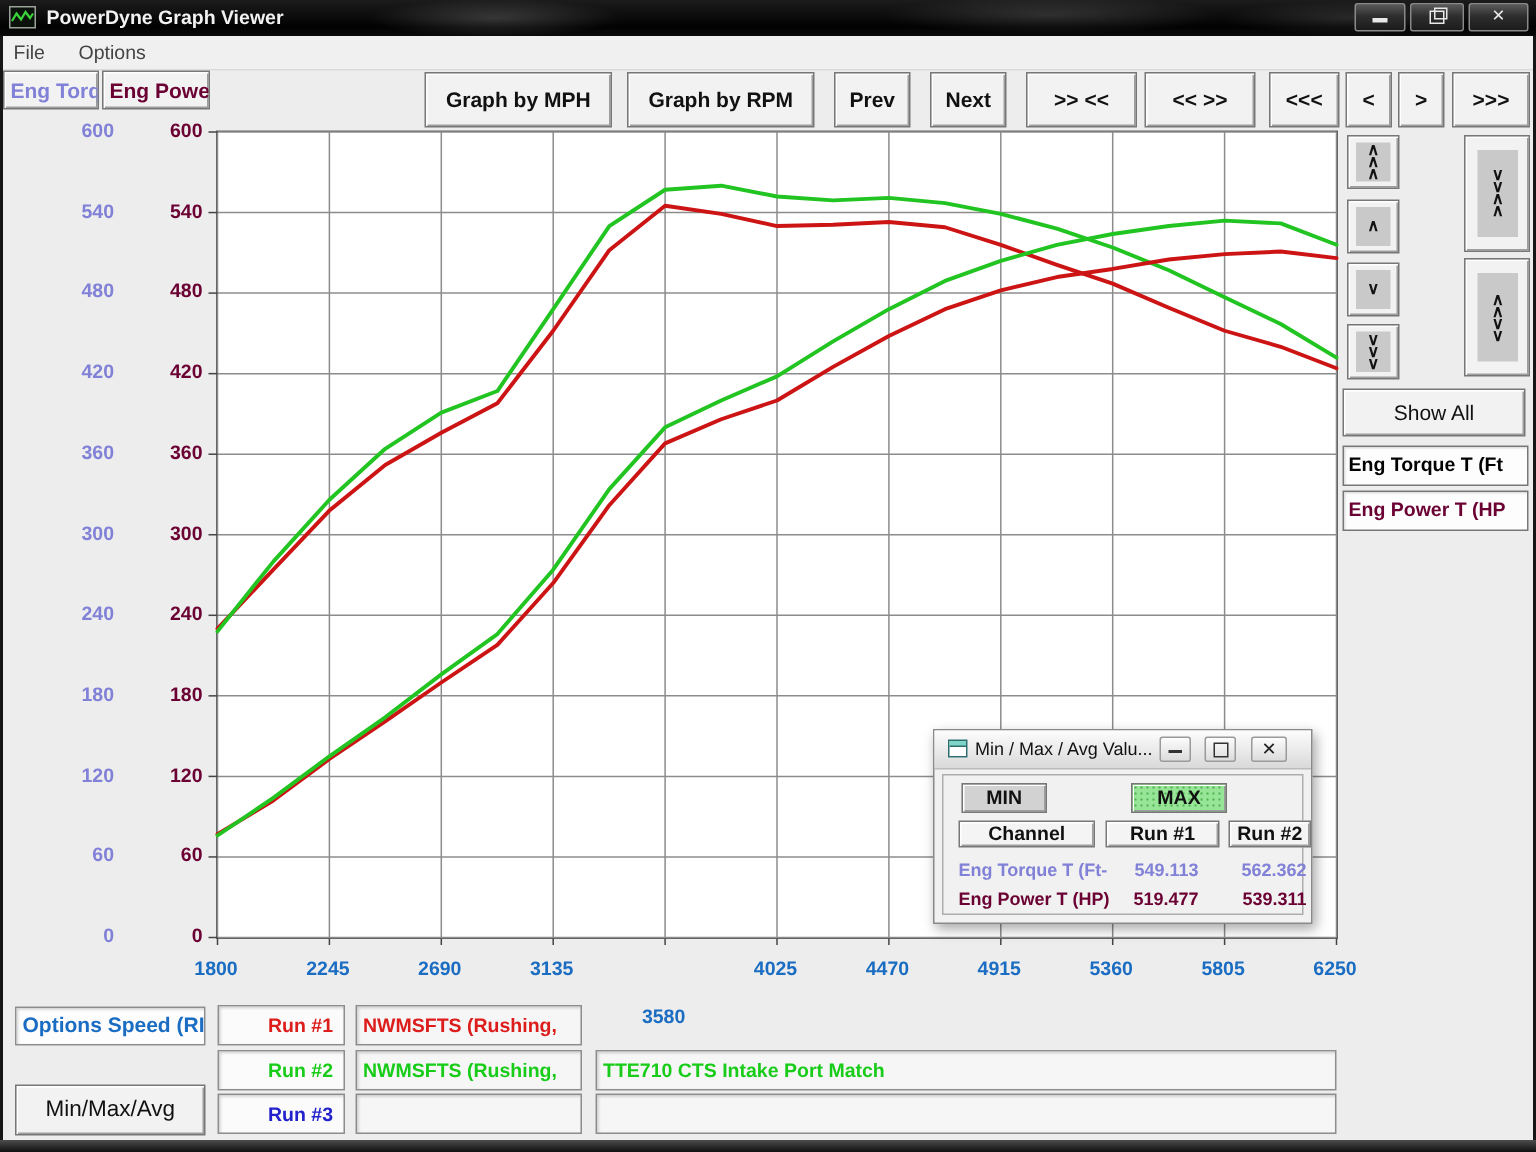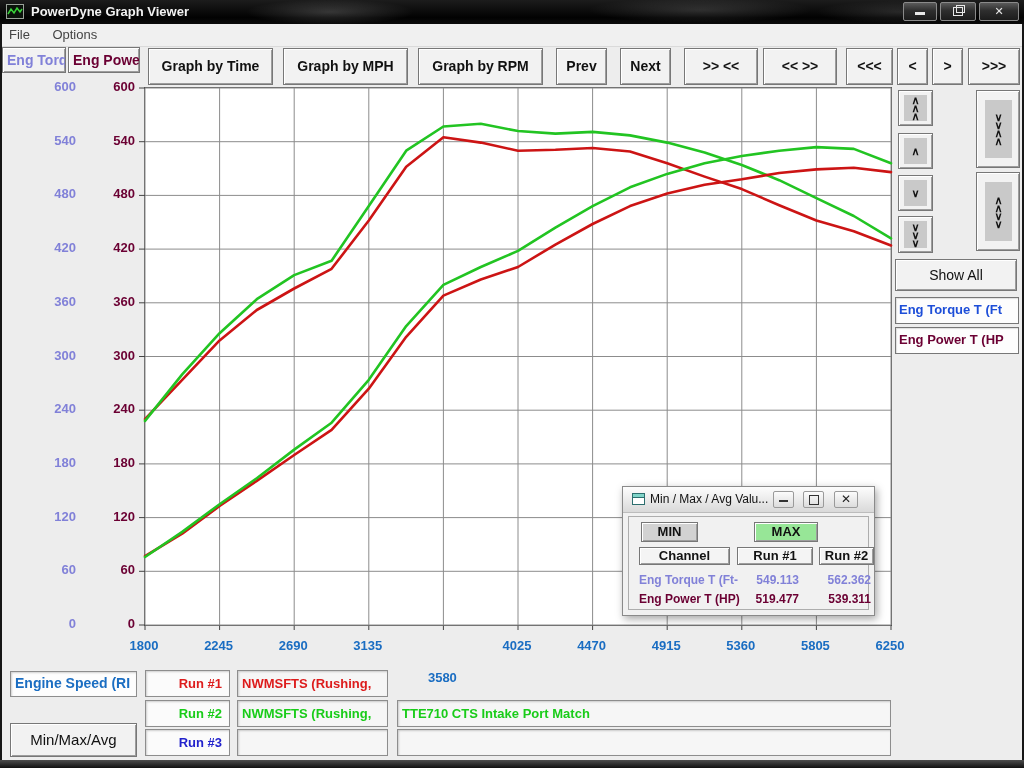--- a/index.html
+++ b/index.html
@@ -104,21 +104,20 @@
   <div class="edge edge-l"></div>
   <div class="edge edge-r"></div>
 
   <div class="btn chan-btn" style="left:2px;width:64px;">
     <span class="lbl" style="color: rgb(129, 129, 216);">Eng Torq</span>
   </div>
   <div class="btn chan-btn" style="left:68px;width:72px;">
     <span class="lbl" style="color: rgb(107, 0, 51);">Eng Powe</span>
   </div>
 
-  <div class="btn tb" style="left:148px;width:125px;">Graph by Time</div>
   <div class="btn tb" style="left:283px;width:125px;">Graph by MPH</div>
   <div class="btn tb" style="left:418px;width:125px;">Graph by RPM</div>
   <div class="btn tb" style="left:556px;width:51px;">Prev</div>
   <div class="btn tb" style="left:620px;width:51px;">Next</div>
   <div class="btn tb" style="left:684px;width:74px;">&gt;&gt; &lt;&lt;</div>
   <div class="btn tb" style="left:763px;width:74px;">&lt;&lt; &gt;&gt;</div>
   <div class="btn tb" style="left:846px;width:47px;">&lt;&lt;&lt;</div>
   <div class="btn tb" style="left:897px;width:31px;">&lt;</div>
   <div class="btn tb" style="left:932px;width:31px;">&gt;</div>
   <div class="btn tb" style="left:968px;width:52px;">&gt;&gt;&gt;</div>
@@ -245,21 +244,21 @@
   </div>
   <div class="btn" style="left:976px;top:172px;width:44px;height:79px;">
     <span class="chev-inner" style="left:8px;top:9px;width:27px;height:59px;">
       <span class="chev">∧</span>
         <span class="chev">∧</span>
         <span class="chev">∨</span>
         <span class="chev">∨</span>
     </span>
   </div>
   <div class="btn" style="left:895px;top:259px;width:122px;height:32px;line-height:30px;font-weight:normal;font-size:14px;">Show All</div>
-  <div class="side-label" style="left: 895px; top: 297px; width: 124px; height: 27px; color: #1d4ed8;">Eng Torque T (Ft</div>
+  <div class="side-label" style="left: 895px; top: 297px; width: 124px; height: 27px; color: #000000;">Eng Torque T (Ft</div>
   <div class="side-label" style="left: 895px; top: 327px; width: 124px; height: 27px; color: rgb(107, 0, 51);">Eng Power T (HP</div>
 
   <div id="mm-window">
     <div class="mm-title">
       <span class="form-icon">
           <i></i>
         </span>
       <span class="mm-title-text">Min / Max / Avg Valu...</span>
       <span class="mm-btn" style="left:150px;width:21px;"><span class="bar-glyph" style="background:#333;width:9px;height:2px;margin-top:8px;"></span></span>
       <span class="mm-btn" style="left:180px;width:21px;"><span style="display:inline-block;width:8px;height:8px;border:1px solid #333;margin-top:3px;"></span></span>
@@ -272,21 +271,21 @@
     <div class="btn mm-col" style="left:114px;top:60px;width:76px;">Run #1</div>
     <div class="btn mm-col" style="left:196px;top:60px;width:55px;">Run #2</div>
     <span class="mm-text" style="left: 16px; top: 86px; color: rgb(129, 129, 216);">Eng Torque T (Ft-</span>
     <span class="mm-text mm-val" style="left: 104px; top: 86px; color: rgb(129, 129, 216);">549.113</span>
     <span class="mm-text mm-val" style="left: 176px; top: 86px; color: rgb(129, 129, 216);">562.362</span>
     <span class="mm-text" style="left: 16px; top: 105px; color: rgb(107, 0, 51);">Eng Power T (HP)</span>
     <span class="mm-text mm-val" style="left: 104px; top: 105px; color: rgb(107, 0, 51);">519.477</span>
     <span class="mm-text mm-val" style="left: 176px; top: 105px; color: rgb(107, 0, 51);">539.311</span>
   </div>
 
-  <div class="sunken xchan" style="left: 10px; top: 671px; width: 127px; height: 26px; color: rgb(26, 109, 194);">Engine Speed (RI</div>
+  <div class="sunken xchan" style="left: 10px; top: 671px; width: 127px; height: 26px; color: rgb(26, 109, 194);">Options Speed (RI</div>
   <div class="btn" style="left:10px;top:723px;width:127px;height:34px;line-height:32px;font-weight:normal;font-size:15px;">Min/Max/Avg</div>
 
   <div class="sunken runlabel" style="left: 145px; top: 670px; width: 85px; height: 27px; color: rgb(221, 28, 28);">Run #1</div>
   <div class="sunken filebox" style="left: 237px; top: 670px; width: 151px; height: 27px; color: rgb(221, 28, 28);">NWMSFTS (Rushing,</div>
 
   <div class="sunken runlabel" style="left: 145px; top: 700px; width: 85px; height: 27px; color: rgb(25, 204, 25);">Run #2</div>
   <div class="sunken filebox" style="left: 237px; top: 700px; width: 151px; height: 27px; color: rgb(25, 204, 25);">NWMSFTS (Rushing,</div>
   <div class="sunken descbox" style="left: 397px; top: 700px; width: 494px; height: 27px; color: rgb(25, 204, 25);">TTE710 CTS Intake Port Match</div>
 
   <div class="sunken runlabel" style="left: 145px; top: 729px; width: 85px; height: 27px; color: rgb(34, 34, 204);">Run #3</div>

